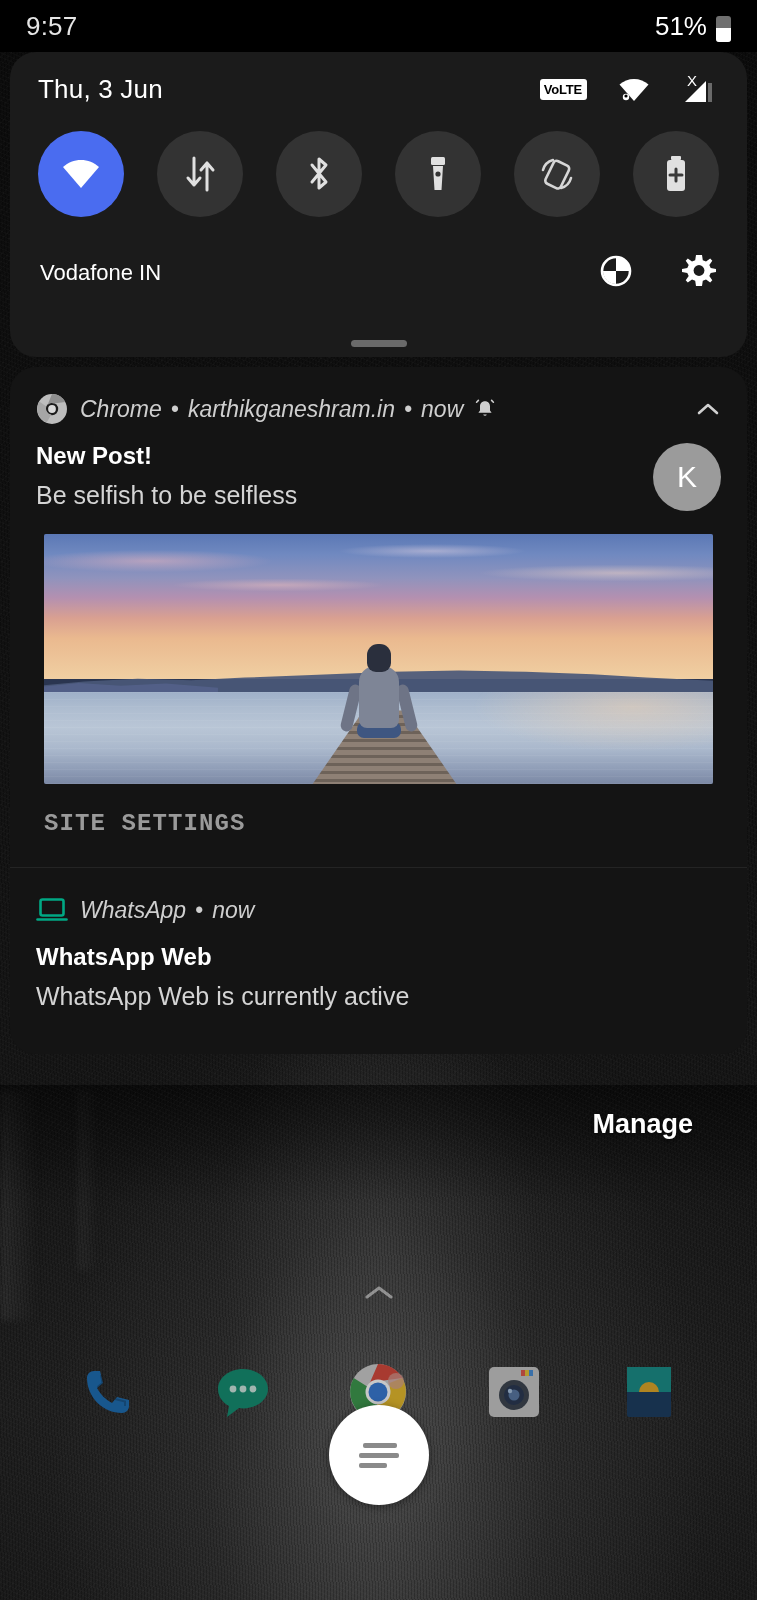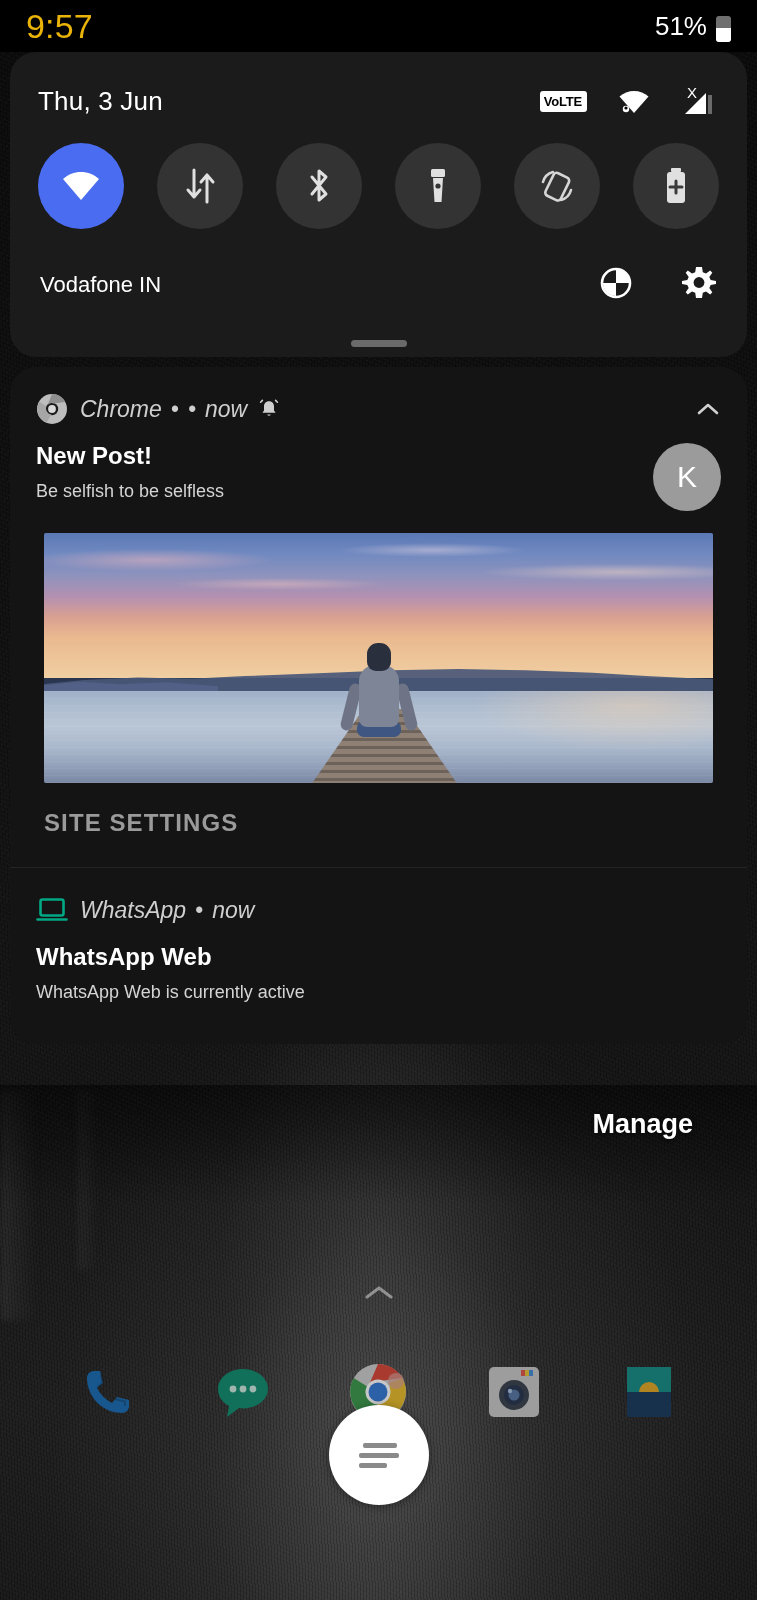--- a/index.html
+++ b/index.html
@@ -71,22 +71,22 @@
     height: 52px;
     display: flex;
     align-items: center;
     justify-content: space-between;
     padding: 0 26px;
     box-sizing: border-box;
     background: #000;
     z-index: 40;
   }
   .sb-clock {
-    color: #eab308;
-    font-size: 34px;
+    color: #e5e5e5;
+    font-size: 26px;
     letter-spacing: 0.2px;
   }
   .sb-right {
     display: flex;
     align-items: flex-end;
     gap: 9px;
   }
   .sb-batt-text {
     color: #ffffff;
     font-size: 26px;
@@ -121,21 +121,21 @@
     height: 305px;
     background: #1b1b1b;
     border-radius: 26px;
     z-index: 30;
     box-sizing: border-box;
   }
   .qs-header {
     display: flex;
     align-items: center;
     justify-content: space-between;
-    padding: 34px 32px 0 28px;
+    padding: 22px 32px 0 28px;
   }
   .qs-date {
     color: #ffffff;
     font-size: 26px;
     letter-spacing: 0.2px;
   }
   .qs-status-icons {
     display: flex;
     align-items: center;
     gap: 30px;
@@ -270,21 +270,21 @@
   }
   .notif-text { flex: 1 1 auto; padding-right: 16px; }
   .notif-title {
     color: #ffffff;
     font-size: 24px;
     font-weight: bold;
     line-height: 1.28;
   }
   .notif-sub {
     color: #d4d4d4;
-    font-size: 18px;
+    font-size: 25px;
     line-height: 1.35;
     margin-top: 7px;
   }
   .avatar {
     flex: 0 0 auto;
     width: 68px; height: 68px;
     border-radius: 50%;
     background: #9b9b9b;
     color: #ffffff;
     font-size: 30px;
@@ -396,21 +396,21 @@
   }
   .action-btn {
     color: #9a9a9a;
     font-size: 24px;
     font-weight: bold;
     letter-spacing: 1.1px;
     background: none;
     border: none;
     padding: 0;
     cursor: pointer;
-    font-family: Liberation Sans, sans-serif;
+    font-family: Liberation Mono, monospace;
   }
   .notif-pad-bottom { height: 40px; }
 
   .laptop-icon svg { display: block; }
 
   
   .manage-row {
     position: absolute;
     left: 10px; right: 10px;
     top: 1108px;
@@ -603,20 +603,21 @@
             <circle cx="16" cy="16" r="15" fill="#bdbdbd"></circle>
             <circle cx="16" cy="16" r="6.2" fill="#1c1c1c"></circle>
             <circle cx="16" cy="16" r="3.9" fill="#d9d9d9"></circle>
             <path d="M16 1 A15 15 0 0 1 29.2 9 L17.6 10.4 A6 6 0 0 0 11.5 12 Z" fill="#8f8f8f"></path>
             <path d="M3.2 8.4 A15 15 0 0 0 10.6 29.6 L15.4 21.6 A6 6 0 0 1 10.4 13.6 Z" fill="#a6a6a6"></path>
           </svg>
         </div>
         <div class="notif-meta">
           <span>Chrome</span>
           <span class="dot-sep">•</span>
+          <span>karthikganeshram.in</span>
           <span class="dot-sep">•</span>
           <span>now</span>
           <span class="bell-icon">
             <svg width="22" height="22" viewBox="0 0 22 22">
               <path d="M11 3.2 C7.9 3.2 6 5.3 6 8.4 L6 12.6 L4.4 14.8 L17.6 14.8 L16 12.6 L16 8.4 C16 5.3 14.1 3.2 11 3.2 Z" fill="#cfcfcf"></path>
               <path d="M9.2 16.4 A1.9 1.9 0 0 0 12.8 16.4 Z" fill="#cfcfcf"></path>
               <path d="M4.4 2.4 L2.6 4.2 M17.6 2.4 L19.4 4.2" stroke="#cfcfcf" stroke-width="1.6" stroke-linecap="round"></path>
             </svg>
           </span>
         </div>

